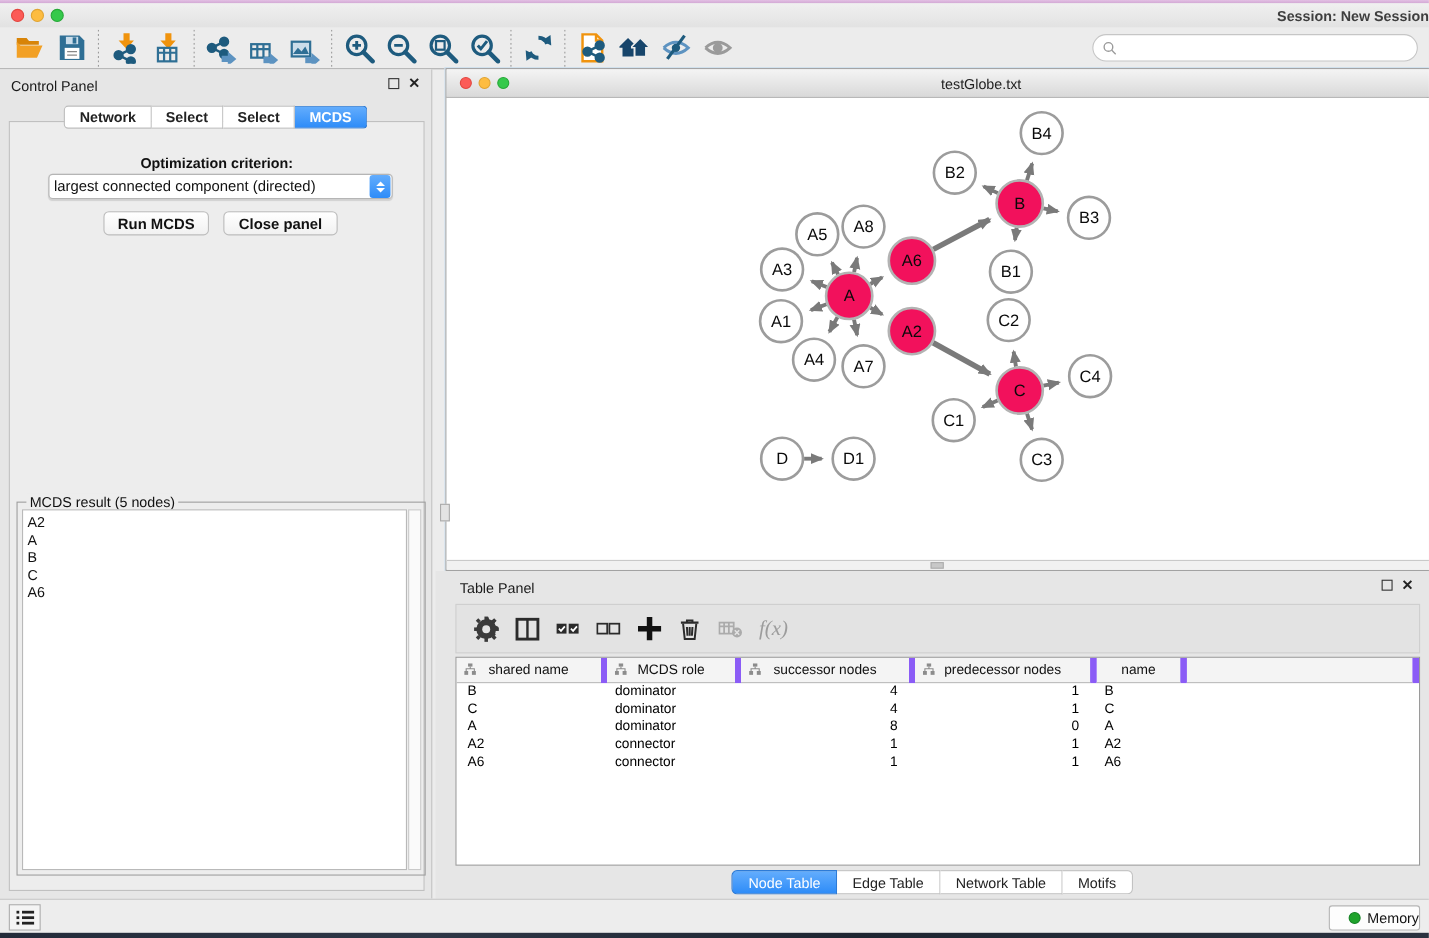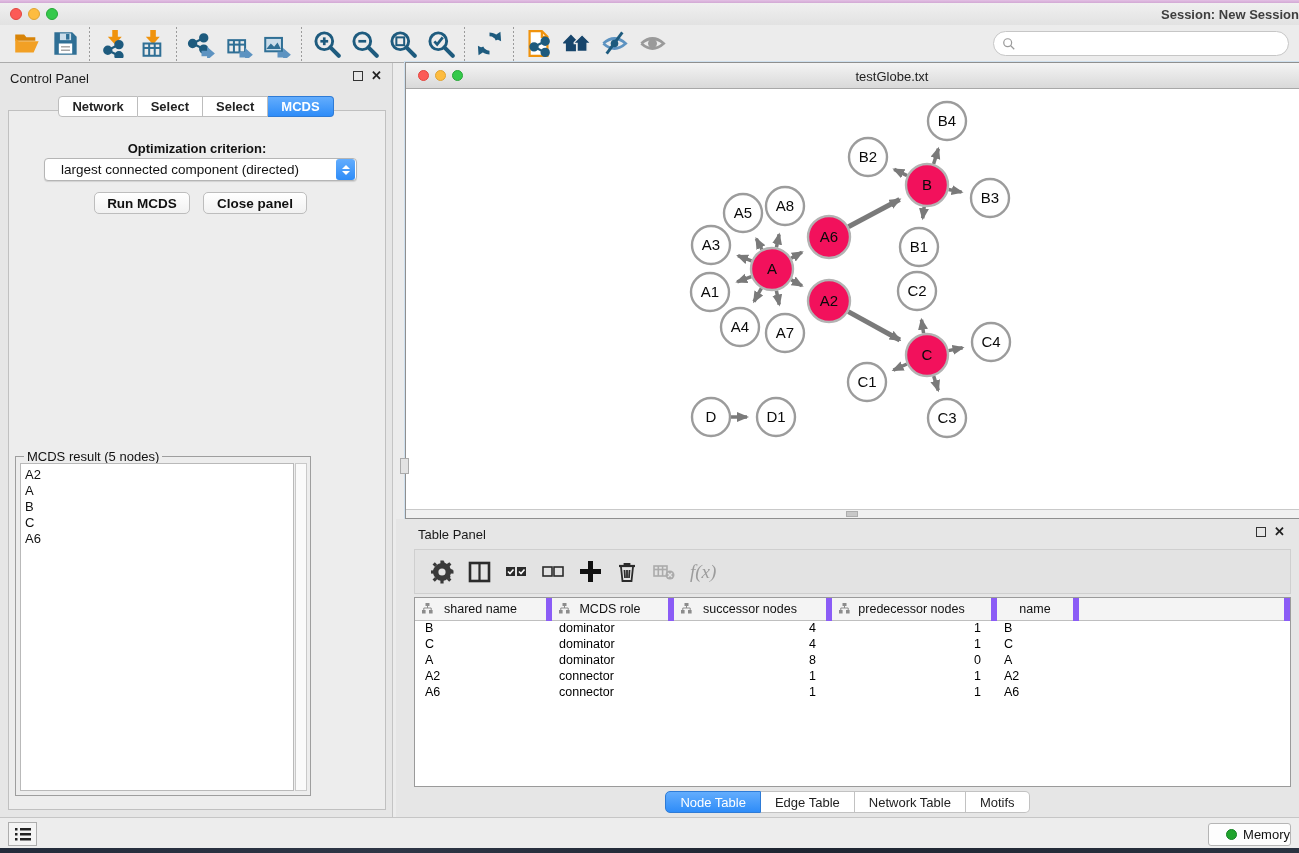--- a/index.html
+++ b/index.html
@@ -48,34 +48,34 @@
   .tabseg:last-child { border-radius:0 4px 4px 0; }
   .tabseg.sel { background:linear-gradient(#63ADFD,#2E8CF8); color:#fff; border-color:#2E7BD6; }
 
   .cp-content { position:absolute; left:8px; top:47px; width:378px; height:700px;
     background:#EDEDED; border:1px solid #C0C0C0; }
   .opt-label { position:absolute; left:0; width:100%; top:30px; text-align:center;
     font-size:13px; font-weight:bold; color:#111; }
   .dropdown { position:absolute; left:35px; top:47px; width:313px; height:23px;
     background:#fff; border:1px solid #B5B5B5; border-radius:4px;
     display:flex; align-items:center; box-shadow:0 1px 1px rgba(0,0,0,.12); }
-  .dropdown .val { flex:1; font-size:13.5px; color:#111; padding-left:16px; white-space:nowrap; }
+  .dropdown .val { flex:1; font-size:13.5px; color:#111; padding-left:4px; white-space:nowrap; }
   .dd-spin { width:19px; height:21px; border-radius:3px; margin-right:1px;
     background:linear-gradient(#63ADFD,#2E8CF8); display:flex; flex-direction:column;
     align-items:center; justify-content:center; gap:2px; }
   .dd-spin i { width:0; height:0; border-left:4px solid transparent; border-right:4px solid transparent; }
   .dd-up { border-bottom:4px solid #fff; }
   .dd-dn { border-top:4px solid #fff; }
   .cp-btn { position:absolute; top:81px; height:22px; background:linear-gradient(#FFFFFF,#F1F1F1);
     border:1px solid #BDBDBD; border-radius:5px; font-size:13.5px; font-weight:bold; color:#111;
     display:flex; align-items:center; justify-content:center; }
   .btn-run { left:85px; width:96px; }
   .btn-closep { left:194px; width:104px; }
 
-  .groupbox { position:absolute; left:6px; top:345px; width:296px; height:340px;
+  .groupbox { position:absolute; left:6px; top:345px; width:372px; height:340px;
     border:1px solid #9E9E9E; }
   .groupbox-label { position:absolute; left:8px; top:-8px; background:#EDEDED;
     font-size:13px; color:#111; padding:0 3px; }
   .mcds-list { position:absolute; left:4px; top:6px; right:16px; bottom:4px;
     background:#fff; border:1px solid #B9B9B9; font-size:13px; color:#111;
     padding:3px 0 0 4px; line-height:16px; }
   .mcds-scroll { position:absolute; right:3px; top:6px; width:12px; bottom:4px;
     background:#FAFAFA; border:1px solid #C9C9C9; }
 
   

